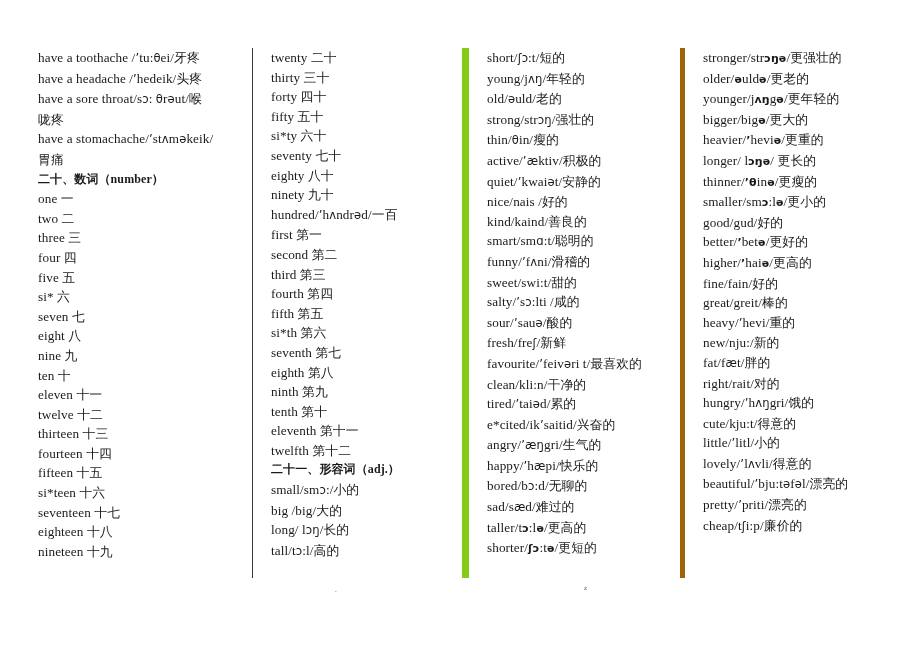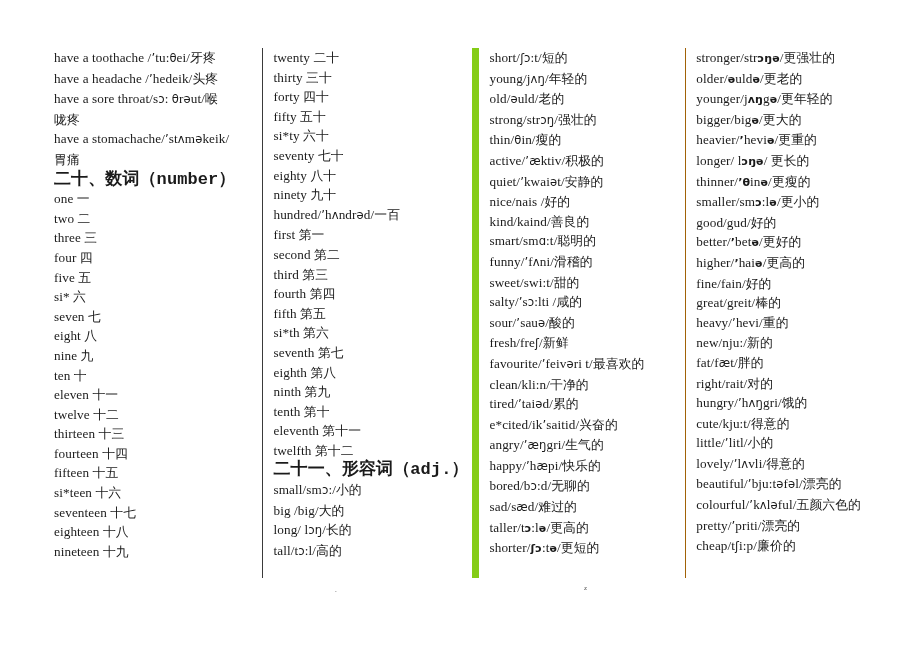--- a/index.html
+++ b/index.html
@@ -28,39 +28,39 @@
     left: 30px;
     top: 48px;
     width: 868px;
     height: 530px;
     display: flex;
     align-items: flex-start;
   }
   .col {
     box-sizing: border-box;
     height: 530px;
-    padding-left: 10px;
+    padding-left: 18px;
     padding-right: 4px;
   }
-  .col.c1 { width: 222px; padding-left: 8px; margin-left: 16px; }
+  .col.c1 { width: 222px; padding-left: 8px; }
   .col.c2 { width: 210px; border-left: 1px solid #3a3a3a; }
   .col.c3 { width: 218px; border-left: 7px solid #84cc16; }
-  .col.c4 { width: 218px; border-left: 1px solid #a16207; }
+  .col.c4 { width: 218px; border-left: 5px solid #a16207; }
 
   .entry {
     font-family: "Liberation Serif", "DejaVu Serif", serif;
     font-size: 13.2px;
     line-height: 19.6px;
     white-space: nowrap;
     letter-spacing: 0.1px;
   }
   .entry.heading {
     font-weight: bold;
-    font-family: Liberation Mono, monospace;
-    font-size: 17px;
+    font-family: Liberation Serif, serif;
+    font-size: 12px;
     line-height: 19.6px;
   }
   .entry.blank { color: transparent; }
 
   .ipa {
     font-family: "DejaVu Sans", sans-serif;
     font-size: 11.6px;
   }
   .ipa.bold {
     font-weight: bold;
@@ -184,21 +184,20 @@
         <div class="entry"><span>great/greit/</span><span class="cjk">棒的</span></div>
         <div class="entry"><span>heavy/</span><span class="ipa">’</span><span>hevi/</span><span class="cjk">重的</span></div>
         <div class="entry"><span>new/nju:/</span><span class="cjk">新的</span></div>
         <div class="entry"><span>fat/f</span><span class="ipa">æ</span><span>t/</span><span class="cjk">胖的</span></div>
         <div class="entry"><span>right/rait/</span><span class="cjk">对的</span></div>
         <div class="entry"><span>hungry/</span><span class="ipa">’</span><span>h</span><span class="ipa">ʌŋ</span><span>gri/</span><span class="cjk">饿的</span></div>
         <div class="entry"><span>cute/kju:t/</span><span class="cjk">得意的</span></div>
         <div class="entry"><span>little/</span><span class="ipa">’</span><span>litl/</span><span class="cjk">小的</span></div>
         <div class="entry"><span>lovely/</span><span class="ipa">’</span><span>l</span><span class="ipa">ʌ</span><span>vli/</span><span class="cjk">得意的</span></div>
         <div class="entry"><span>beautiful/</span><span class="ipa">’</span><span>bju:t</span><span class="ipa">ə</span><span>f</span><span class="ipa">ə</span><span>l/</span><span class="cjk">漂亮的</span></div>
-        <div class="entry"><span>colourful/</span><span class="ipa">’</span><span>k</span><span class="ipa">ʌ</span><span>l</span><span class="ipa">ə</span><span>ful/</span><span class="cjk">五颜六色的</span></div>
         <div class="entry blank"></div>
         <div class="entry"><span>pretty/</span><span class="ipa">’</span><span>priti/</span><span class="cjk">漂亮的</span></div>
         <div class="entry"><span>cheap/t</span><span class="ipa">ʃ</span><span>i:p/</span><span class="cjk">廉价的</span></div>
       </div>
   </div>
 
   <div class="footmark" id="foot-dot">.</div>
   <div class="footmark" id="foot-z">z</div>
 </div>
 

